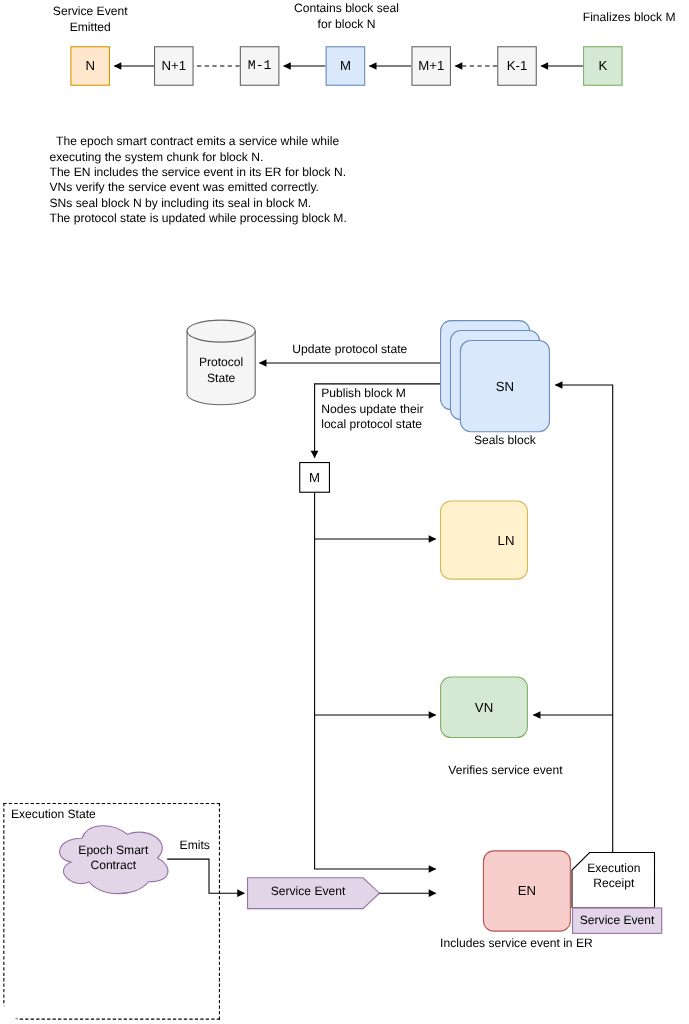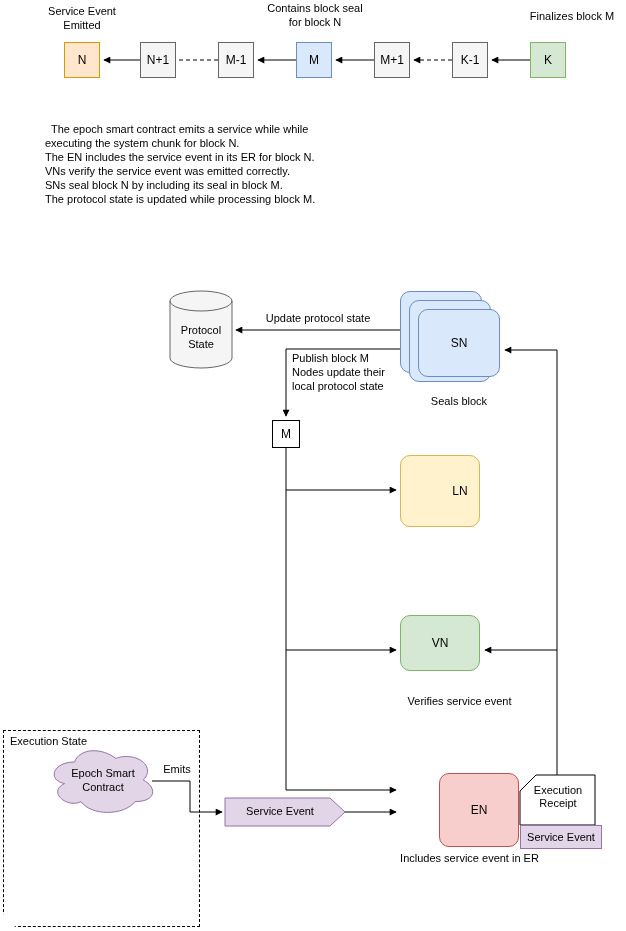--- a/index.html
+++ b/index.html
@@ -77,21 +77,21 @@
   </svg>
 
   <div class="label center pre" style="left:30px; top:4px; width:104px;">Service Event
 Emitted</div>
   <div class="label center pre" style="left:255px; top:1px; width:120px;">Contains block seal
 for block N</div>
   <div class="label center" style="left:520px; top:9px; width:104px;">Finalizes block M</div>
 
   <div class="node block fill-orange" style="left:64px;">N</div>
   <div class="node block fill-gray" style="left:140px;">N+1</div>
-  <div class="node block fill-gray" style="left:218px;">M-1</div>
+  <div class="node block fill-gray" style="left:218px;font-family:Liberation Mono, monospace;">M-1</div>
   <div class="node block fill-blue" style="left:296px;">M</div>
   <div class="node block fill-gray" style="left:374px;">M+1</div>
   <div class="node block fill-gray" style="left:452px;">K-1</div>
   <div class="node block fill-green" style="left:530px;">K</div>
 
   <div style="position:absolute; left:45px; top:122px;">
     <div class="srcline">  The epoch smart contract emits a service while while</div>
     <div class="srcline">executing the system chunk for block N.</div>
     <div class="srcline">The EN includes the service event in its ER for block N.</div>
     <div class="srcline">VNs verify the service event was emitted correctly.</div>
@@ -102,21 +102,21 @@
   <div class="label center pre" style="left:170px; top:323px; width:62px;">Protocol
 State</div>
 
   <div class="label center" style="left:243px; top:311px; width:150px;">Update protocol state</div>
   <div class="label pre" style="left:292px; top:351px; width:110px;">Publish block M
 Nodes update their
 local protocol state</div>
 
   <div class="node rounded fill-blue" style="left:400px; top:291px; width:82px; height:82px;"></div>
   <div class="node rounded fill-blue" style="left:409px; top:300px; width:82px; height:82px;"></div>
-  <div class="node rounded fill-blue" style="left:418px; top:309px; width:82px; height:68px;">SN</div>
+  <div class="node rounded fill-blue" style="left:418px; top:309px; width:82px; height:84px;">SN</div>
   <div class="label center" style="left:409px; top:394px; width:100px;">Seals block</div>
 
   <div class="node" style="left:272px; top:420px; width:28px; height:28px;">M</div>
 
   <div class="node rounded fill-yellow" style="left:400px; top:455px; width:80px; height:72px;">LN</div>
   <div class="node rounded fill-green" style="left:400px; top:615px; width:80px; height:56px;">VN</div>
   <div class="label center" style="left:399px; top:694px; width:121px;">Verifies service event</div>
   <div class="node rounded fill-red" style="left:400px; top:773px; width:80px; height:74px;">EN</div>
   <div class="label center" style="left:389px; top:851px; width:161px;">Includes service event in ER</div>
 

